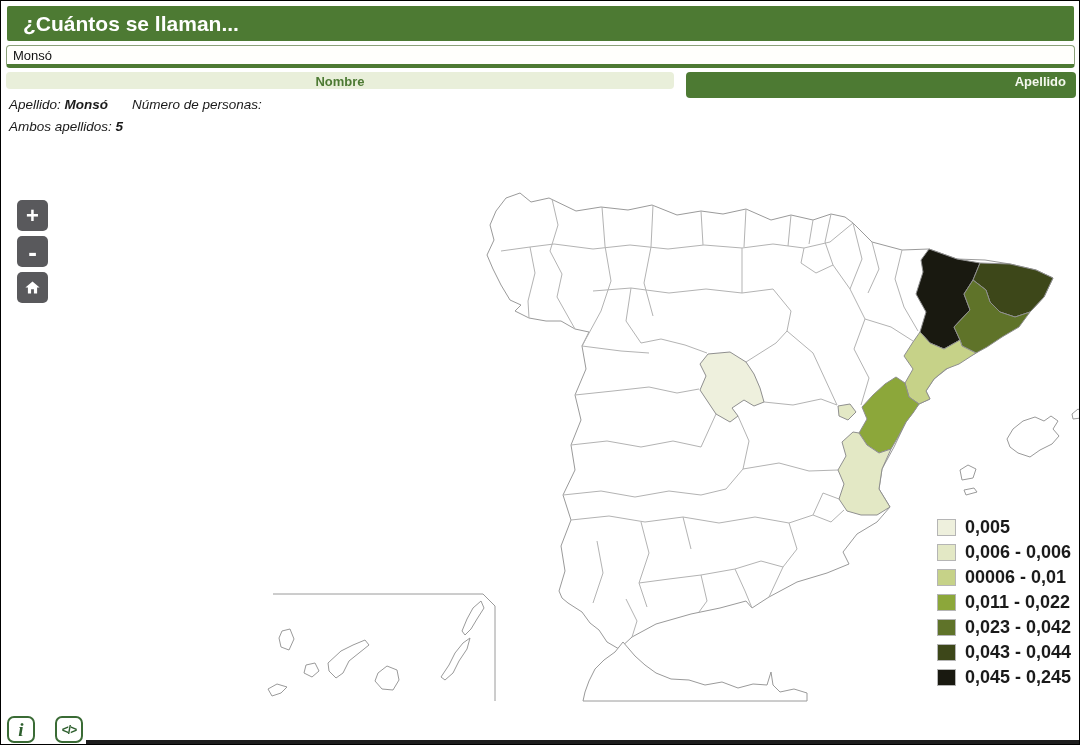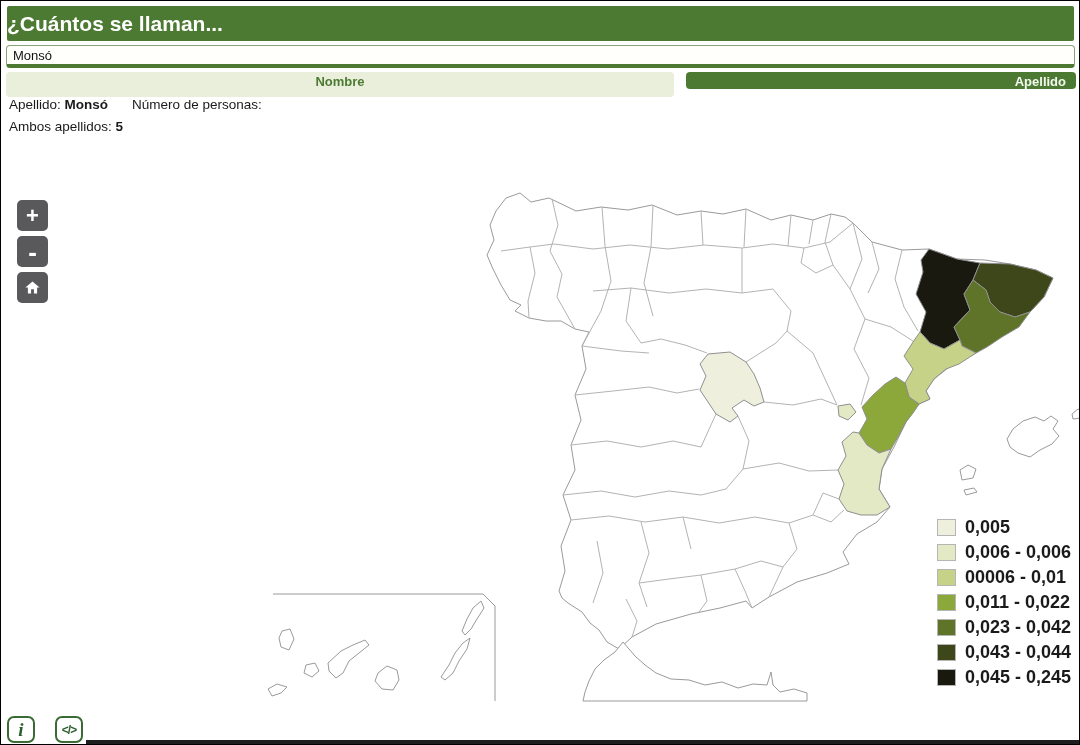--- a/index.html
+++ b/index.html
@@ -5,43 +5,43 @@
   * { margin:0; padding:0; box-sizing:border-box; }
   html,body { background:#fff; }
   body { font-family:"Liberation Sans", sans-serif; }
   .page {
     position:relative; width:1080px; height:745px;
     border:1px solid #000; background:#fff; overflow:hidden;
   }
   .header {
     position:absolute; left:6px; top:5px; width:1067px; height:35px;
     background:#4d7a33; color:#fff; font-size:21px; font-weight:bold;
-    line-height:35px; padding-left:0; border-radius:2px;
+    line-height:35px; padding-left:16px; border-radius:2px;
   }
   .search-input {
     position:absolute; left:5px; top:44px; width:1069px; height:23px;
     border:1px solid #8aa078; border-bottom:4px solid #4d7a33;
     border-radius:4px; font-family:"Liberation Sans",sans-serif;
     font-size:13px; padding:0 6px; color:#111; outline:none; background:#fffffc;
   }
   .tab-row { position:absolute; left:0; top:71px; width:1080px; height:19px; }
   .tab-nombre {
-    position:absolute; left:5px; width:668px; height:25px;
+    position:absolute; left:5px; width:668px; height:17px;
     background:#e9efda; border-radius:4px; color:#4d7a33;
     font-size:13px; font-weight:bold; text-align:center; line-height:19px;
     cursor:pointer;
   }
   .tab-apellido {
-    position:absolute; left:685px; right:5px; height:17px;
+    position:absolute; left:685px; right:5px; height:26px;
     background:#4d7a33; border-radius:4px; color:#f4f8ee;
     font-size:13px; font-weight:bold; text-align:right; line-height:19px;
     padding-right:10px; cursor:pointer;
   }
   .stats { position:absolute; left:8px; top:93px; font-size:13.5px; color:#1a1a1a; }
-  .stats .line { height:22px; line-height:22px; white-space:pre; }
+  .stats .line { height:22px; line-height:22px; white-space:pre;font-style:italic; }
   .stats b { font-weight:bold; }
   .gap-inline { display:inline-block; width:24px; }
   .map-wrap { position:absolute; left:0; top:178px; width:1080px; height:560px; }
   .map-wrap svg { display:block; }
   .zoom-controls { position:absolute; left:16px; top:199px; width:32px; }
   .zbtn {
     width:31px; height:31px; margin-bottom:5px; background:#59595c;
     border:none; border-radius:5px; color:#fff; font-weight:bold;
     font-size:22px; line-height:28px; text-align:center; cursor:pointer;
     display:flex; align-items:center; justify-content:center;

